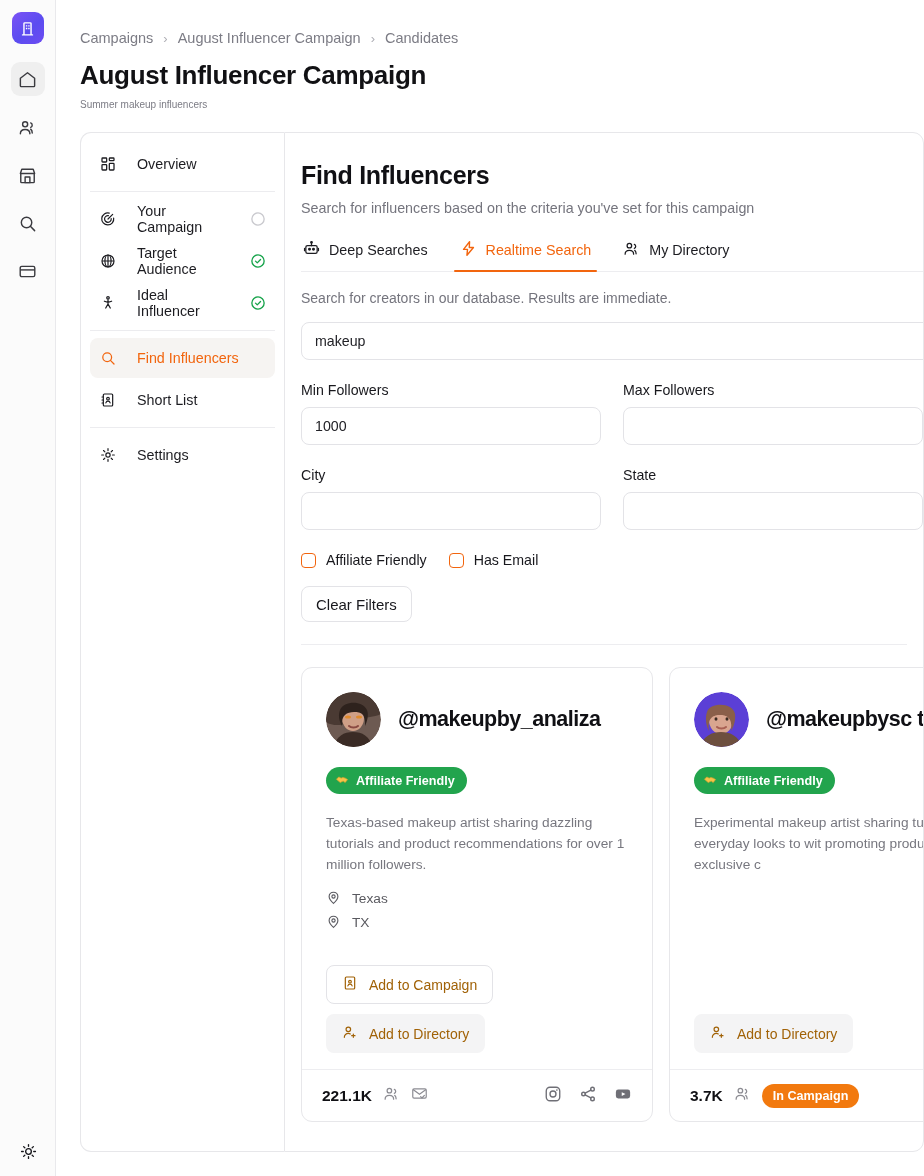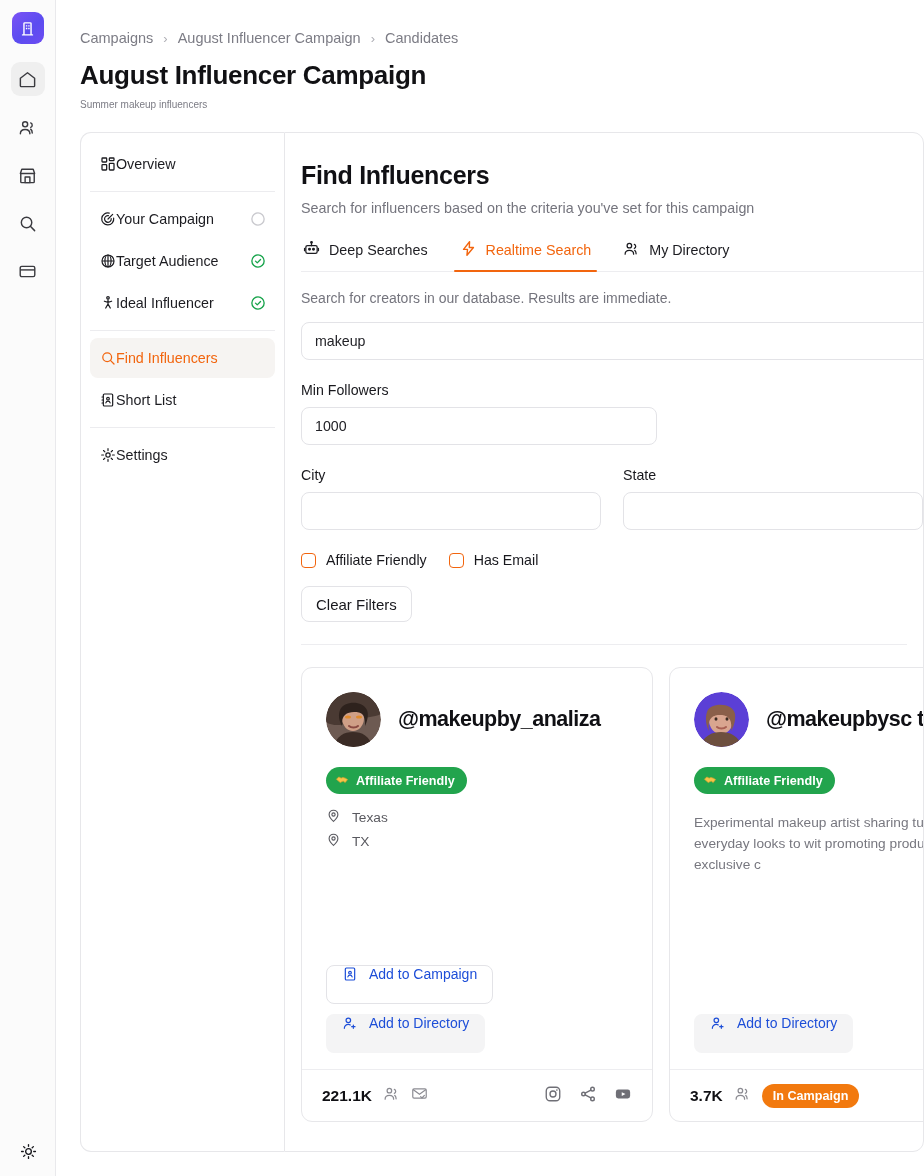--- a/index.html
+++ b/index.html
@@ -55,21 +55,21 @@
   .navcard {
     width: 204px; min-width: 204px;
     background: #ffffff;
     border: 1px solid #e7e7ea;
     border-right: none;
     border-radius: 11px 0 0 11px;
     padding: 9px 0 24px 0;
     min-height: 1020px;
   }
   .nav-item {
-    display: flex; align-items: center; gap: 0;
+    display: flex; align-items: center; gap: 21px;
     height: 40px; margin: 2px 9px; padding: 0 9px;
     border-radius: 8px; font-size: 14.3px; color: #1c1c21;
     position: relative;
   }
   .nav-item .ico { width: 17px; height: 17px; display:flex;
     align-items:center; justify-content:center; color:#1c1c21; flex:none;}
   .nav-item.active { background: #f6f4f2; color: #f2650e; }
   .nav-item.active .ico { color: #f2650e; }
   .nav-item .status { margin-left: auto; width: 16px; height: 16px; flex:none; }
   .nav-div { height: 1px; background: #ececef; margin: 7px 9px; }
@@ -141,23 +141,23 @@
     background: #22a44d; color: #fff; border-radius: 999px;
     padding: 5px 12px 5px 9px; font-size: 12.6px; font-weight: 700;
     margin-top: 20px;
   }
   .desc { font-size: 13.7px; color: #77777f; line-height: 1.55; margin-top: 18px; }
   .locs { margin-top: 14px; }
   .loc { display: flex; align-items: center; gap: 11px; font-size: 13.7px;
     color: #59595f; margin-top: 6px; }
   .card-actions { padding: 0 24px 16px 24px; }
   .act {
-    display: inline-flex; align-items: flex-start; gap: 11px;
+    display: inline-flex; align-items: center; gap: 11px;
     height: 39px; padding: 0 15px; border-radius: 8px; font-size: 14px;
-    color: #1d4ed8; border: 1px solid #e3e3e7; background: #fff;
+    color: #a16207; border: 1px solid #e3e3e7; background: #fff;
     margin-top: 10px;
   }
   .act.filled { background: #f4f4f5; border-color: transparent; }
   .card-foot {
     border-top: 1px solid #ededf0; height: 52px;
     display: flex; align-items: center; justify-content: space-between;
     padding: 0 20px;
   }
   .foot-left { display: flex; align-items: center; gap: 11px; justify-content: space-between; }
   .count { font-size: 15.5px; font-weight: 700; color: #101014; }
@@ -387,20 +387,24 @@
         <div class="hint">Search for creators in our database. Results are immediate.</div>
 
         <div class="search-wrap">
           <div class="field-input" placeholder="Search">makeup</div>
         </div>
 
         <div class="grid2">
           <div class="fld">
             <div class="fld-label">Min Followers</div>
             <div class="field-input">1000</div>
+          </div>
+          <div class="fld">
+            <div class="fld-label">Max Followers</div>
+            <div class="field-input"></div>
           </div>
         </div>
 
         <div class="grid2">
           <div class="fld">
             <div class="fld-label">City</div>
             <div class="field-input"></div>
           </div>
           <div class="fld">
             <div class="fld-label">State</div>
@@ -448,20 +452,21 @@
 
               <div class="badge-aff">
                 <span>
                   <svg width="14" height="14" viewBox="0 0 24 24" fill="none">
                     <path d="M2.5 12.5l4-4 4 2 3-1 4 1 4 2.5-4 5-3.5-2.5-5 2.5z" fill="#f5c44a" stroke="#e0a32a" stroke-width="1.2" stroke-linejoin="round"></path>
                   </svg>
                 </span>
                 <span>Affiliate Friendly</span>
               </div>
 
+              <div class="desc">Texas-based makeup artist sharing dazzling tutorials and product recommendations for over 1 million followers.</div>
 
               <div class="locs">
                 <div class="loc">
                   <span>
                     <svg width="15" height="15" viewBox="0 0 24 24" fill="none" stroke="#59595f" stroke-width="1.8">
                       <path d="M12 21.5s7-6.2 7-11a7 7 0 10-14 0c0 4.8 7 11 7 11z"></path>
                         <circle cx="12" cy="10.3" r="2.6"></circle>
                     </svg>
                   </span>
                   <span>Texas</span>

